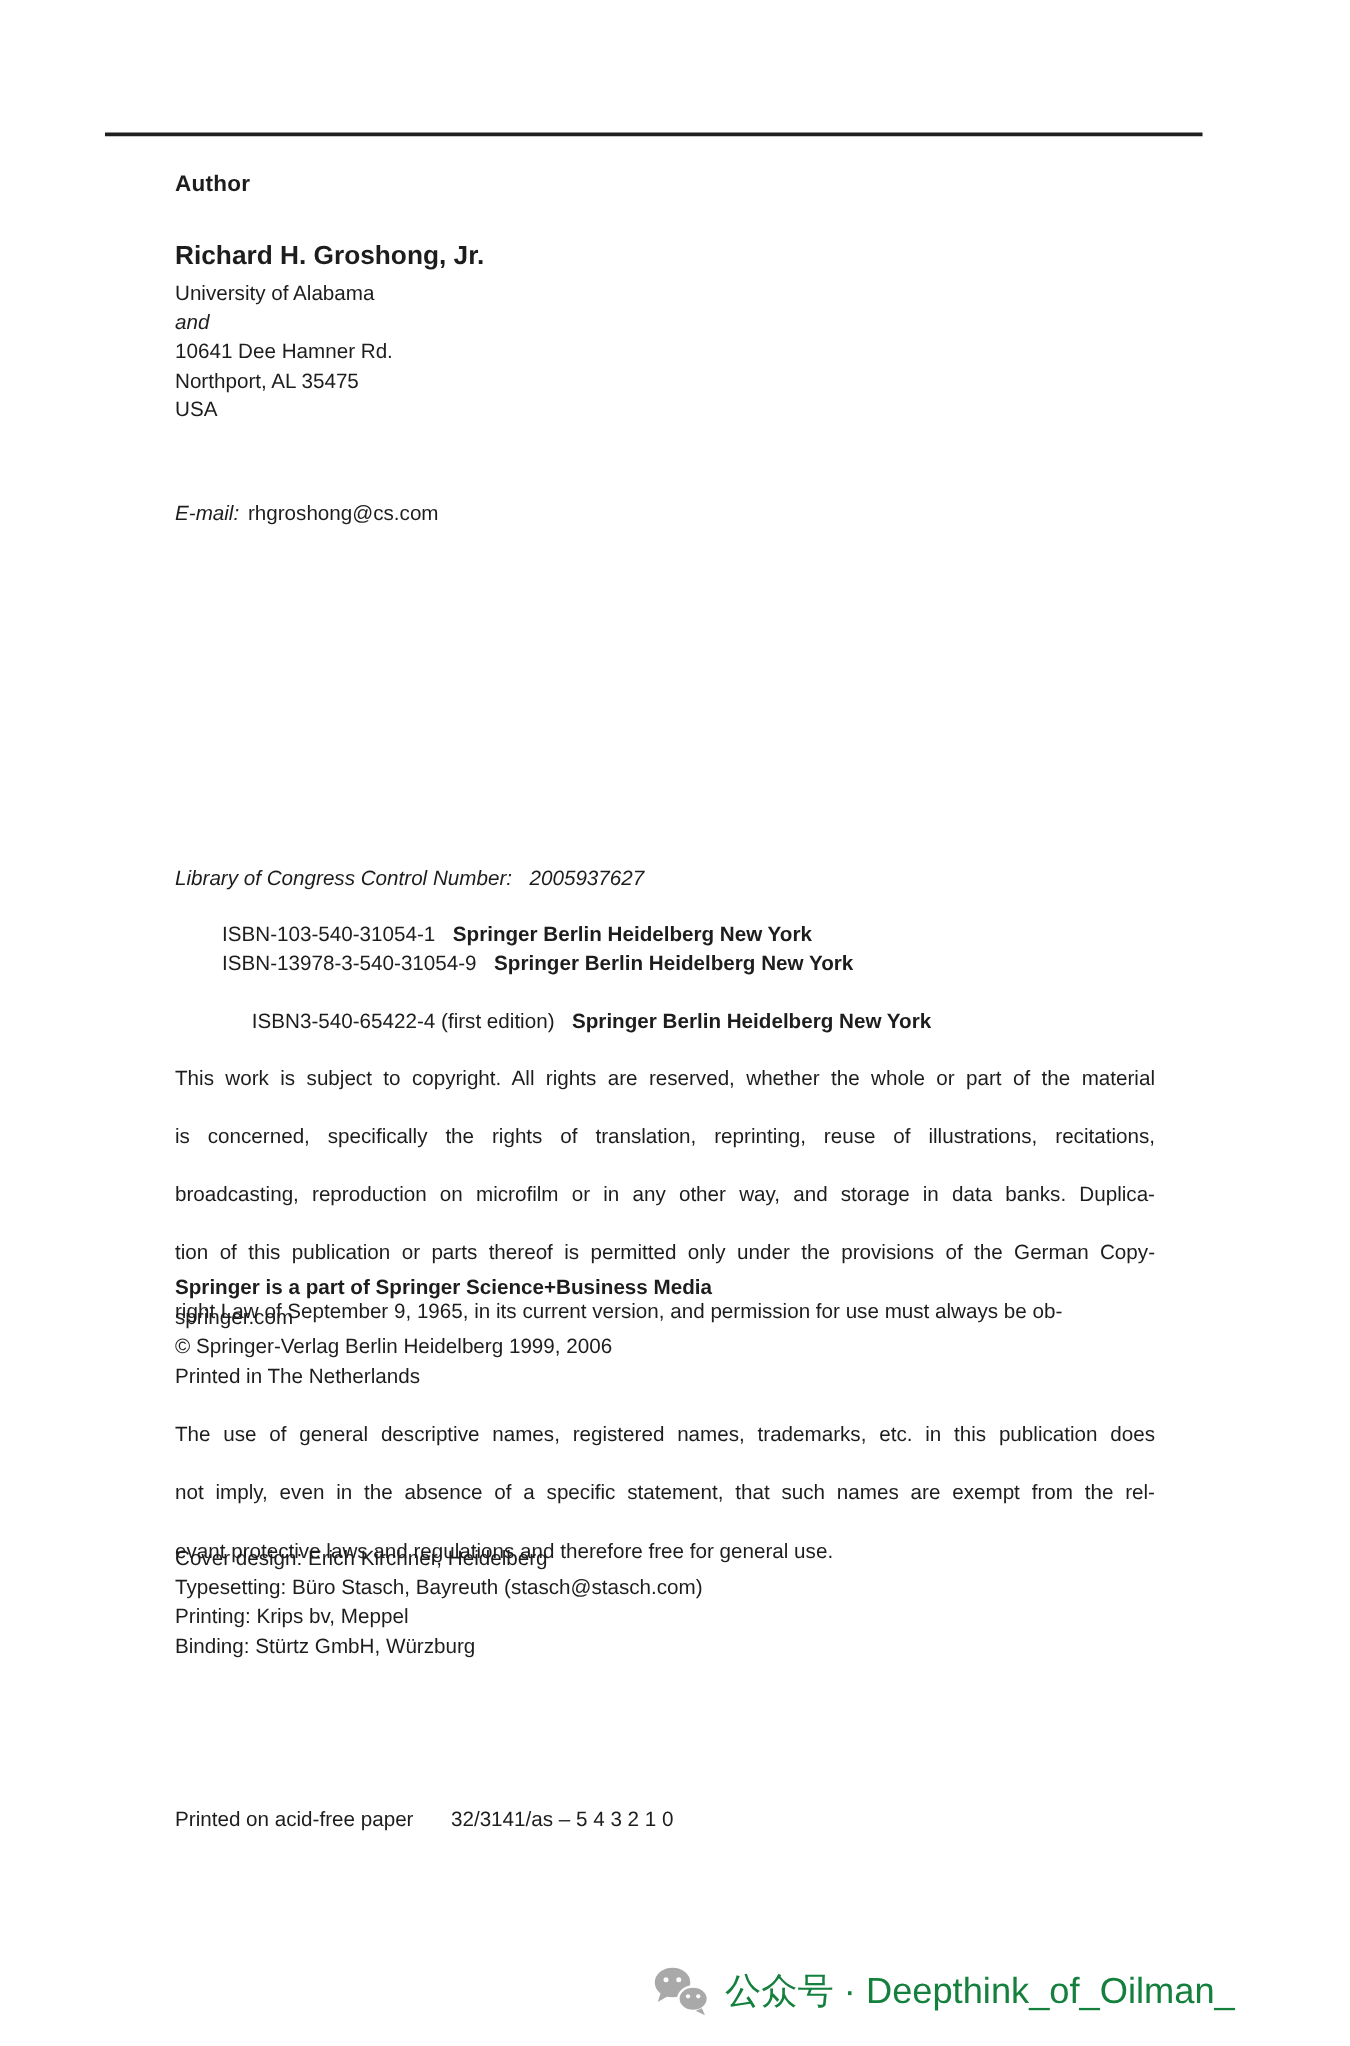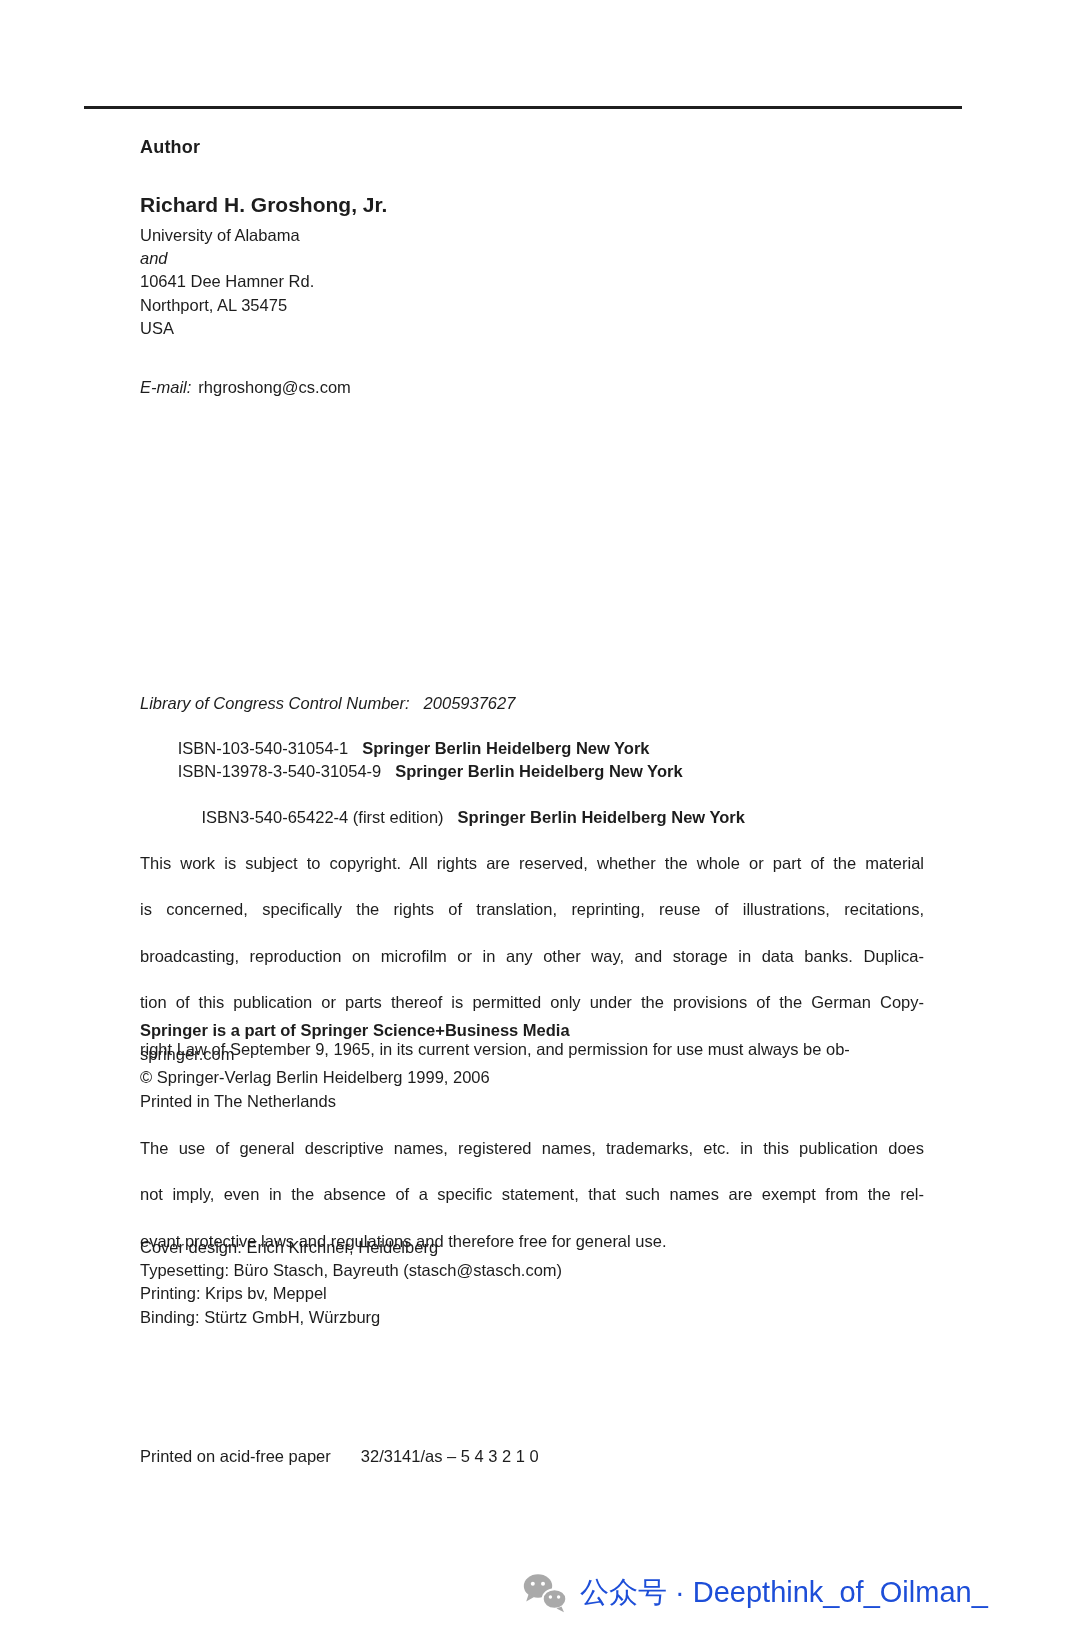--- a/index.html
+++ b/index.html
@@ -18,21 +18,21 @@
     position: absolute; left: 84px; top: 106px;
     width: 878px; height: 3px; background: #1f1f1f;
   }
 
   .heading { top: 137px; font-size: 18px; font-weight: bold; letter-spacing: .2px; }
   .author-name { top: 193px; font-size: 21px; font-weight: bold; }
 
   .bodytext { font-size: 16.5px; line-height: 23.2px; }
 
   .affiliation { top: 224px; }
-  .email-line { top: 376px; }
+  .email-line { top: 400px; }
   .italic { font-style: italic; }
   .email-line .italic { margin-right: 7px; }
 
   .library-line { top: 692px; font-style: italic; }
   .library-line .lib-value { margin-left: 14px; }
 
   .isbn-table { top: 737px; }
   .isbn-row { display: flex; }
   .isbn-row .isbn-label { width: 100px; flex: 0 0 100px; text-align: right; }
   .isbn-row .isbn-publisher { margin-left: 14px; font-weight: bold; }
@@ -47,21 +47,21 @@
   .springer-block .bold-line { font-weight: bold; }
   .para2 { top: 1137px; }
   .credits { top: 1236px; }
 
   .paper-line { top: 1445px; display: flex; }
   .paper-line .edition-numbers { margin-left: 30px; }
 
   .watermark {
     position: absolute; left: 522px; top: 1573px;
     display: flex; align-items: center; gap: 12px;
-    color: #1d4ed8; font-size: 29px; white-space: nowrap;
+    color: #15803d; font-size: 29px; white-space: nowrap;
   }
   .watermark svg { display: block; }
 </style>
 </head>
 <body>
 
 <div class="page">
 
   <div class="rule"></div>
 

